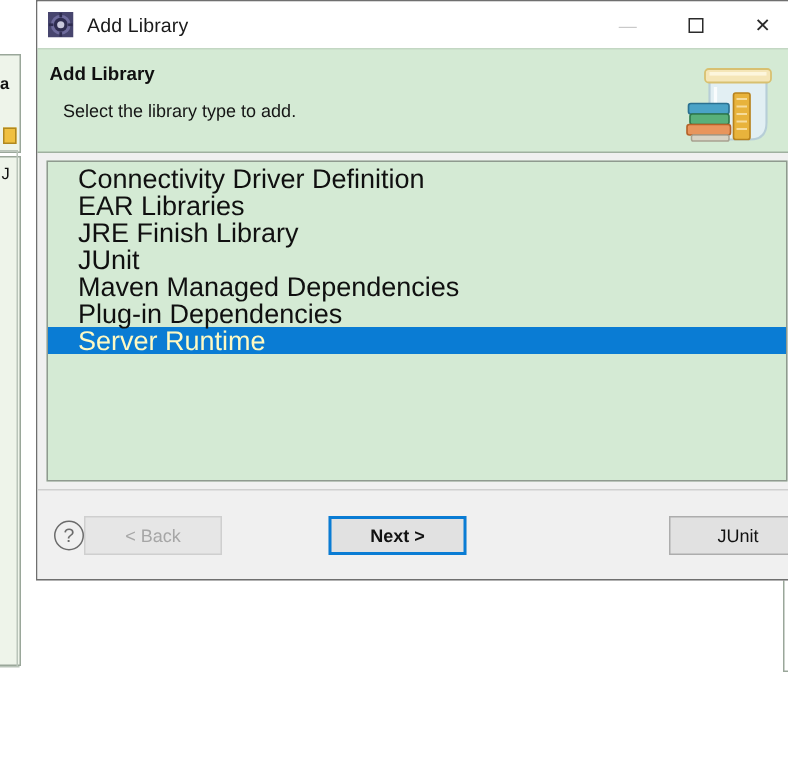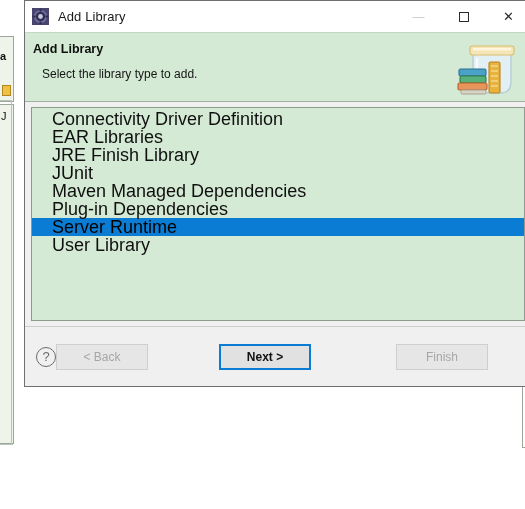--- a/index.html
+++ b/index.html
@@ -151,21 +151,21 @@
   .list-item {
     height: 18px;
     line-height: 18px;
     font-size: 18px;
     color: #101010;
     padding-left: 20px;
     white-space: nowrap;
   }
   .list-item.selected {
     background: #0a7cd4;
-    color: #000000;
+    color: #fef9c3;
   }
 
   
   #buttonbar {
     flex: 0 0 60px;
     background: #f0f0f0;
     border-top: 1px solid #cfcfcf;
     display: flex;
     align-items: center;
     padding: 0 10px 0 11px;
@@ -302,32 +302,30 @@
 
   <div id="listwrap">
     <div id="listbox">
       <div class="list-item">Connectivity Driver Definition</div>
       <div class="list-item">EAR Libraries</div>
       <div class="list-item">JRE Finish Library</div>
       <div class="list-item">JUnit</div>
       <div class="list-item">Maven Managed Dependencies</div>
       <div class="list-item">Plug-in Dependencies</div>
       <div class="list-item selected">Server Runtime</div>
-      <div class="list-item">User Library</div>
     </div>
   </div>
 
   <div id="buttonbar">
     <div id="help-icon">
       <span>?</span>
     </div>
 
     <div id="btn-group">
       <div class="dlgbtn disabled">&lt; Back</div>
       <div class="gap-sm"></div>
       <div class="dlgbtn focused">Next &gt;</div>
       <div class="gap-md"></div>
-      <div class="dlgbtn disabled">Finish</div>
       <div class="gap-md"></div>
       <div class="dlgbtn">JUnit</div>
     </div>
   </div>
 </div>
 
 </body></html>

